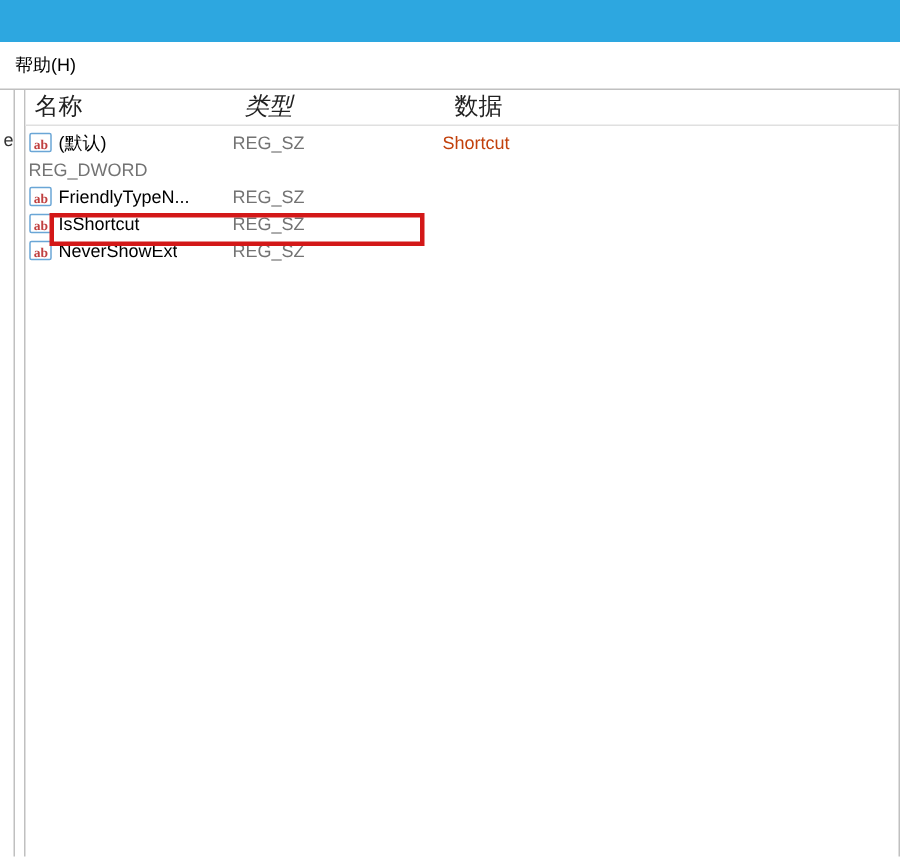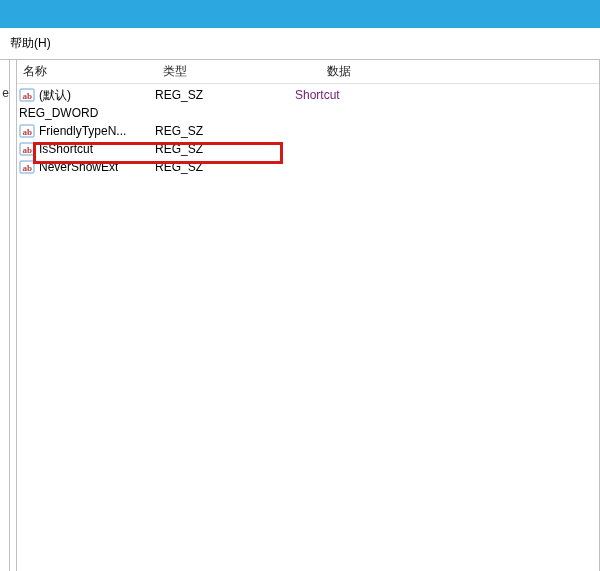--- a/index.html
+++ b/index.html
@@ -65,51 +65,51 @@
     .list-header {
       display: flex;
       border-bottom: 1px solid #e0e0e0;
       height: 24px;
       align-items: center;
       background: #fff;
     }
     .list-header .col {
       padding: 4px 6px;
       color: #222;
-      font-size: 12px;
+      font-size: 16px;
     }
     .col-name { width: 140px; }
-    .col-type { width: 140px; }
-    .col-data { flex: 1; margin-left: 24px; }
+    .col-type { width: 140px; font-style: italic; }
+    .col-data { flex: 1; }
     .rows { padding-top: 2px; }
     .row {
       display: flex;
       align-items: center;
       height: 18px;
       padding-left: 2px;
       cursor: default;
     }
     .row .cell-name {
       width: 136px;
       display: flex;
       align-items: center;
       gap: 4px;
       overflow: hidden;
       white-space: nowrap;
       color: #000;
     }
     .row .cell-type {
       width: 140px;
       white-space: nowrap;
-      color: #000000;
+      color: #737373;
     }
     .row .cell-data {
       flex: 1;
       white-space: nowrap;
-      color: #701a75;
+      color: #c2410c;
     }
     .ico {
       width: 16px;
       height: 16px;
       flex: none;
       display: inline-block;
     }
     .name-text {
       overflow: hidden;
       text-overflow: ellipsis;

